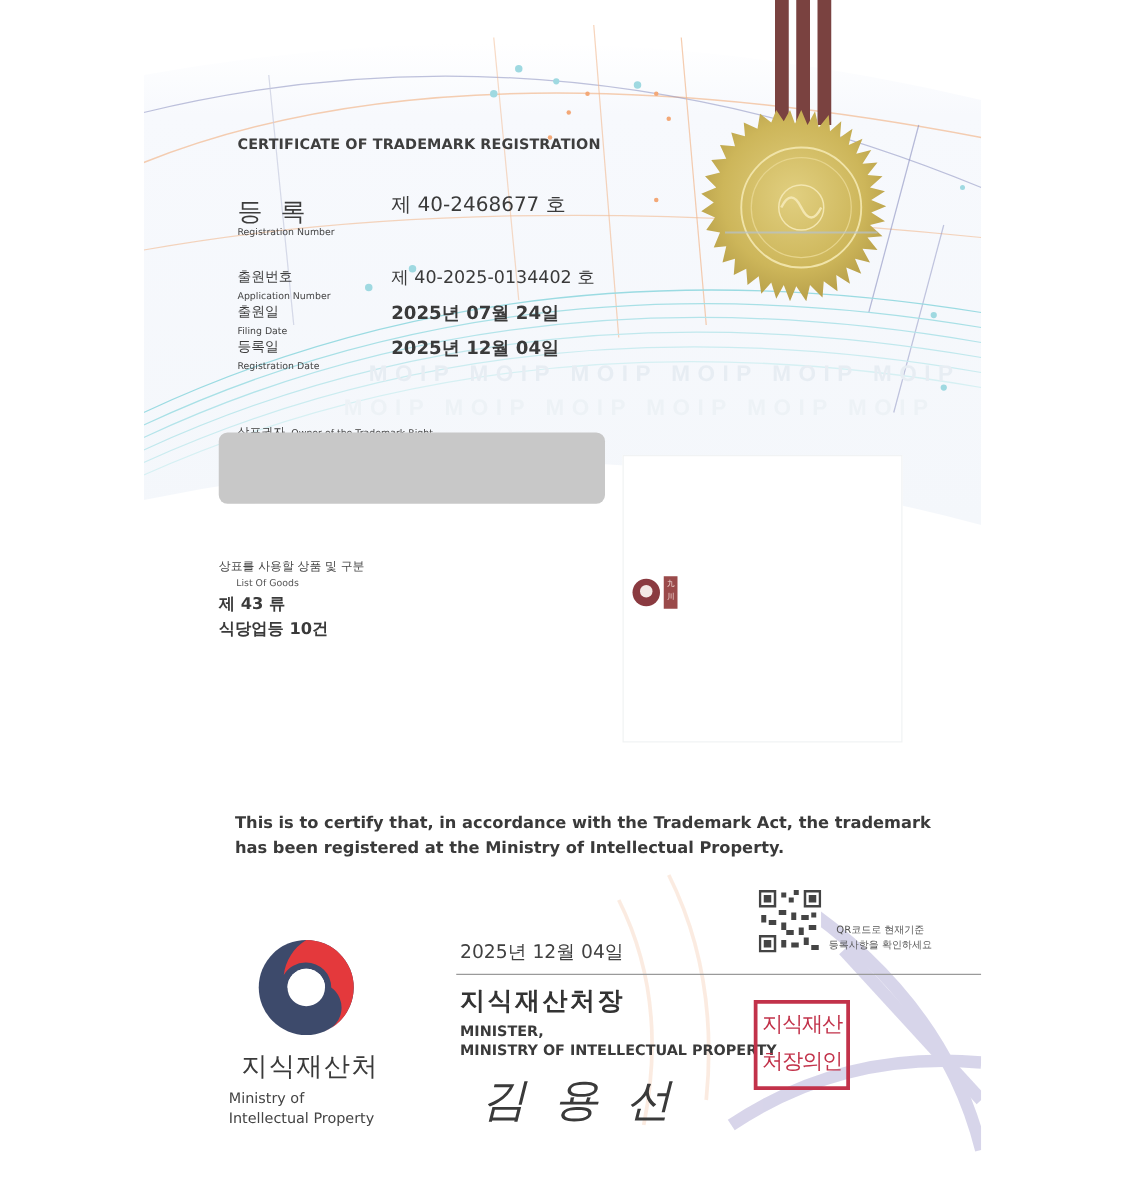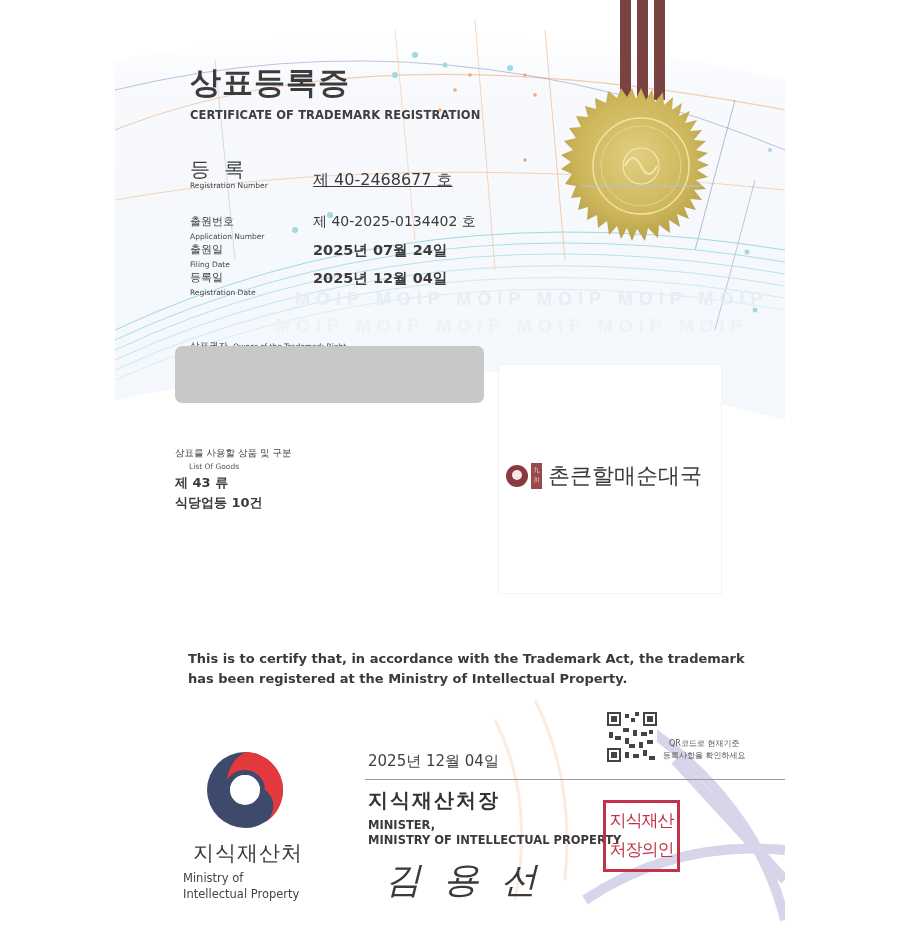--- a/index.html
+++ b/index.html
@@ -142,26 +142,25 @@
       </radialGradient>
     </defs>
     <polygon fill="url(#gold)" points="81,0 86,12 92,1 95,14 103,4 104,17 113,9 112,22 122,15 119,28 130,23 125,35 137,32 130,43 142,42 134,52 146,53 136,62 148,65 137,72 149,77 137,82 148,89 136,92 146,101 134,102 142,112 130,111 136,122 124,119 129,131 117,126 120,139 109,132 110,145 99,137 98,150 88,140 85,153 77,141 72,153 67,140 61,151 57,138 49,147 47,133 38,140 37,127 27,132 28,119 18,122 21,109 11,110 16,98 5,96 12,86 1,81 11,74 1,67 13,62 4,53 16,50 9,40 21,39 16,28 28,29 25,18 36,21 35,10 46,15 48,3 57,10 61,0 67,9 72,0 76,11"></polygon>
     <circle cx="81" cy="78" r="48" fill="none" stroke="#f0e3a8" stroke-width="1.5"></circle>
     <circle cx="81" cy="78" r="40" fill="none" stroke="#e6d48c" stroke-width="1"></circle>
     <path d="M65,78 Q73,62 81,78 Q89,94 97,78" stroke="#f3e6b0" stroke-width="2" fill="none"></path>
     <circle cx="81" cy="78" r="18" fill="none" stroke="#f3e6b0" stroke-width="1.2"></circle>
     <line x1="20" y1="98" x2="142" y2="98" stroke="#b5c2cf" stroke-width="1.5" opacity="0.7"></line>
   </svg>
 
-  <div class="abs title-ko">상표등록증</div>
   <div class="abs title-en">CERTIFICATE OF TRADEMARK REGISTRATION</div>
 
   <div class="abs label-ko big" style="left:75px; top:156px;">등 록</div>
   <div class="abs label-en" style="left:75px; top:181px;">Registration Number</div>
-  <div class="abs val big" style="left:198px; top:170px;text-decoration:underline;">제 40-2468677 호</div>
+  <div class="abs val big" style="left:198px; top:154px;">제 40-2468677 호</div>
 
   <div class="abs label-ko" style="left:75px; top:214px;">출원번호</div>
   <div class="abs label-en" style="left:75px; top:232px;">Application Number</div>
   <div class="abs val" style="left:198px; top:213px; font-weight:normal; font-size:14px;">제 40-2025-0134402 호</div>
 
   <div class="abs label-ko" style="left:75px; top:242px;">출원일</div>
   <div class="abs label-en" style="left:75px; top:260px;">Filing Date</div>
   <div class="abs val" style="left:198px; top:241px;">2025년 07월 24일</div>
 
   <div class="abs label-ko" style="left:75px; top:270px;">등록일</div>
@@ -171,21 +170,20 @@
   <div class="abs" style="left:75px; top:334px; white-space:nowrap;">
     <span class="label-ko" style="font-size:9.5px;">상표권자</span>
     <span class="label-en" style="font-size:7.5px;">Owner of the Trademark Right</span>
   </div>
   <div class="abs redact"></div>
 
   <div class="abs logo-box"></div>
   <div class="abs mark-logo">
     <div class="mark-face"></div>
     <div class="mark-tag">九川</div>
-    <div class="mark-text">촌큰할매순대국</div>
   </div>
 
   <div class="abs goods-label" style="left:60px; top:447px;">상표를 사용할 상품 및 구분</div>
   <div class="abs goods-en" style="left:60px; top:462px;margin-left:14px;">List Of Goods</div>
   <div class="abs goods-val" style="left:60px; top:474px;">제 43 류</div>
   <div class="abs goods-val" style="left:60px; top:494px;">식당업등 10건</div>
 
   <div class="abs cert-en" style="top:651px;">This is to certify that, in accordance with the Trademark Act, the trademark</div>
   <div class="abs cert-en" style="top:671px;">has been registered at the Ministry of Intellectual Property.</div>
 

